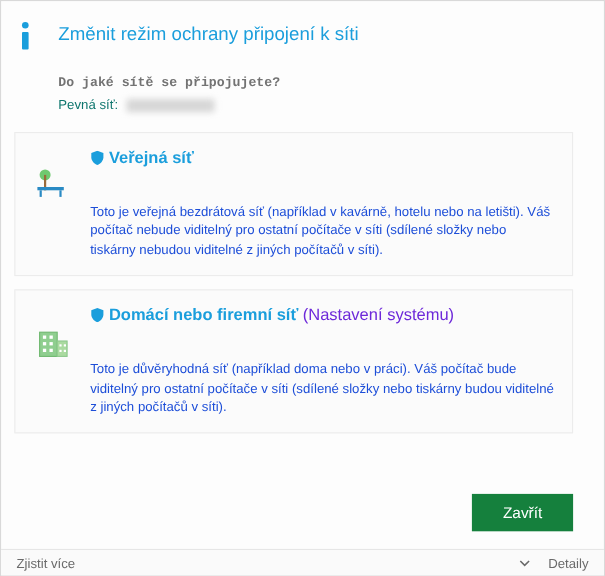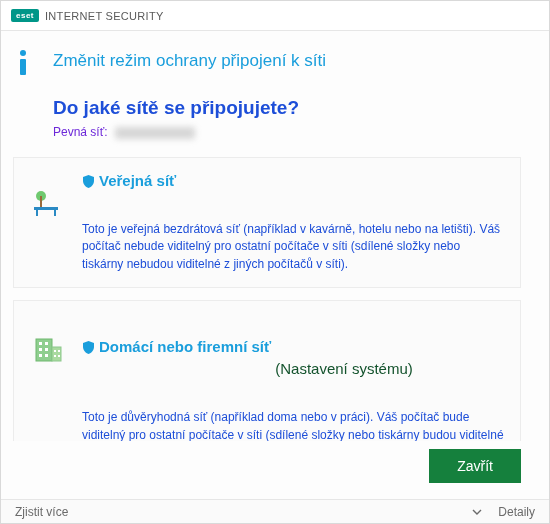--- a/index.html
+++ b/index.html
@@ -10,50 +10,46 @@
   .brand-text { font-size: 11px; color: #5a5a5a; letter-spacing: 0.3px; }
   .brand-text .light { font-weight: 300; }
 
   .content { flex: 1; padding: 18px 28px 10px 12px; overflow: hidden; }
   .header-row { display: flex; align-items: flex-start; gap: 16px; margin-bottom: 16px; }
   .info-icon { flex: 0 0 24px; }
   .info-icon svg { width: 20px; height: 28px; }
   .heading { color: #1a9edc; font-size: 17px; font-weight: 400; margin-top: 2px; }
 
   .subblock { margin-left: 40px; margin-bottom: 18px; }
-  .question { font-size: 19px; font-weight: 600; color: #1d4ed8; margin-bottom: 6px; }
-  .fixed-line { font-size: 12px; color: #6d28d9; }
+  .question { font-size: 12px; font-weight: 600; color: #737373; margin-bottom: 6px; font-family: Liberation Mono, monospace; }
+  .fixed-line { font-size: 12px; color: #0f766e; }
   .blurred { display: inline-block; width: 80px; height: 12px; background: #d6d6d6; border-radius: 2px; filter: blur(3px); vertical-align: middle; margin-left: 4px; }
 
   .option { border: 1px solid #ececec; background: #fbfbfb; padding: 14px 16px 14px 16px; margin-bottom: 12px; display: flex; gap: 16px; cursor: pointer; }
   .opt-icon { flex: 0 0 36px; display: flex; align-items: flex-start; justify-content: center; padding-top: 18px; }
   .opt-body { flex: 1; }
   .opt-title { color: #1a9edc; font-size: 15px; font-weight: 600; margin-bottom: 4px; display: flex; align-items: center; gap: 4px; text-align: right; }
-  .opt-title .muted { color: #14532d; font-weight: 400; margin-top: 45px; }
+  .opt-title .muted { color: #6d28d9; font-weight: 400; }
   .shield { width: 13px; height: 13px; display: inline-block; }
   .opt-desc { font-size: 12px; color: #1d4ed8; line-height: 1.45; margin-top: 32px; }
   .opt-note { font-size: 12px; color: #7a7a7a; margin-top: 8px; }
 
   .button-row { display: flex; justify-content: flex-end; padding: 8px 28px 16px 0; }
   .btn-close { background: #15803d; color: #fff; border: none; font-size: 14px; padding: 9px 28px; cursor: pointer; }
 
   .footer { height: 24px; border-top: 1px solid #e6e6e6; display: flex; align-items: center; justify-content: space-between; padding: 0 14px; font-size: 12px; color: #6a6a6a; background: #fafafa; }
   .footer a { color: #6a6a6a; text-decoration: none; cursor: pointer; }
   .footer .right { display: flex; align-items: center; gap: 16px; cursor: pointer; }
   .chevron { width: 10px; height: 10px; }
 </style>
 </head>
 <body>
 
 <div class="window">
 
-  <div class="titlebar">
-    <span class="brand-badge">eset</span>
-    <span class="brand-text"><span class="light">INTERNET SECURITY</span></span>
-  </div>
 
   <div class="content">
 
     <div class="header-row">
       <div class="info-icon">
         <svg viewBox="0 0 20 28">
             <circle cx="10" cy="4" r="3" fill="#1a9edc"></circle>
             <rect x="7" y="10" width="6" height="16" rx="1" fill="#1a9edc"></rect>
           </svg>
       </div>

